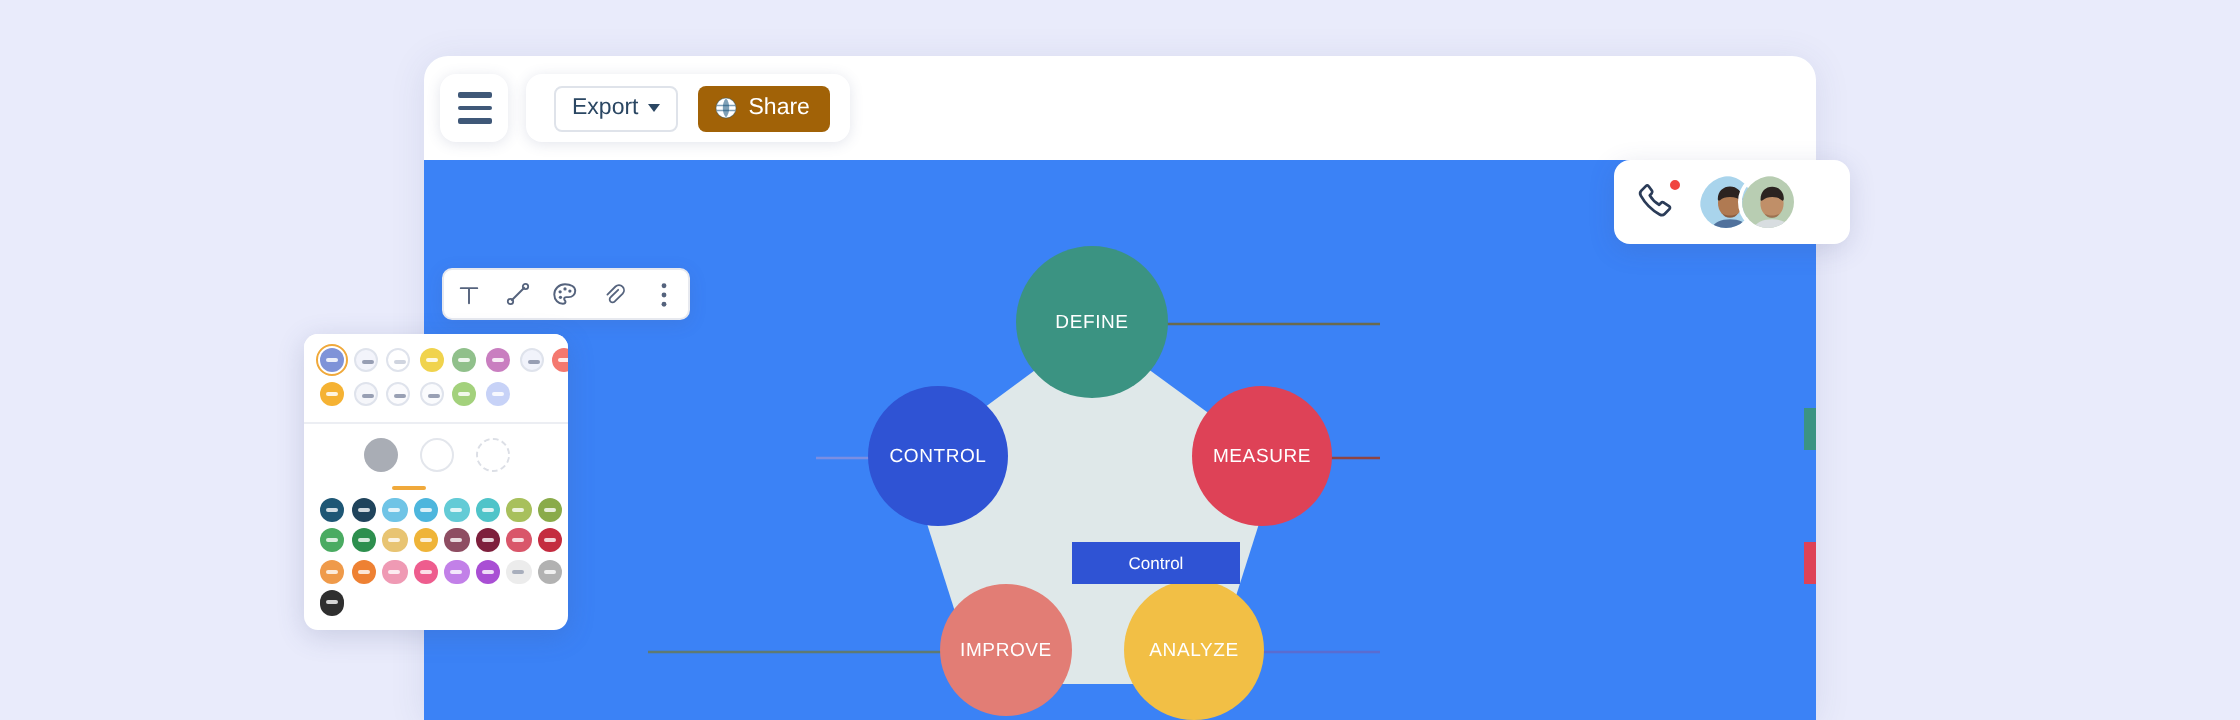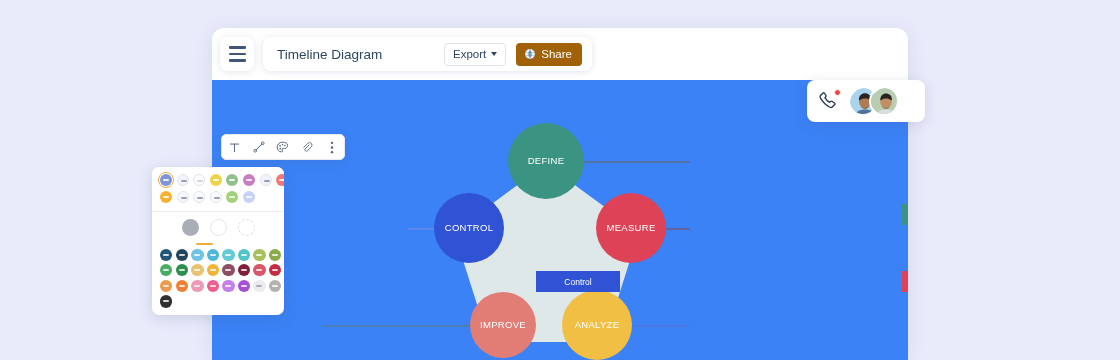--- a/index.html
+++ b/index.html
@@ -178,21 +178,20 @@
 
     <div id="app-header">
 
       <div class="hdr-card" id="menu-btn">
         <span class="bar"></span>
         <span class="bar"></span>
         <span class="bar"></span>
       </div>
 
       <div class="hdr-card" id="title-bar">
-        <div id="doc-title">Timeline Diagram</div>
 
         <div id="export-btn">
           <span>Export</span>
           <span class="caret"></span>
         </div>
 
         <div id="share-btn" style="background: #a16207;">
           <svg class="globe" viewBox="0 0 24 24">
             <circle cx="12" cy="12" r="10" fill="#ffffff"></circle>
             <path d="M12 2.6c-2.2 2-3.2 5.6-3.2 9.4s1 7.4 3.2 9.4c2.2-2 3.2-5.6 3.2-9.4S14.2 4.6 12 2.6z" fill="#15527c" opacity="0.55"></path>

